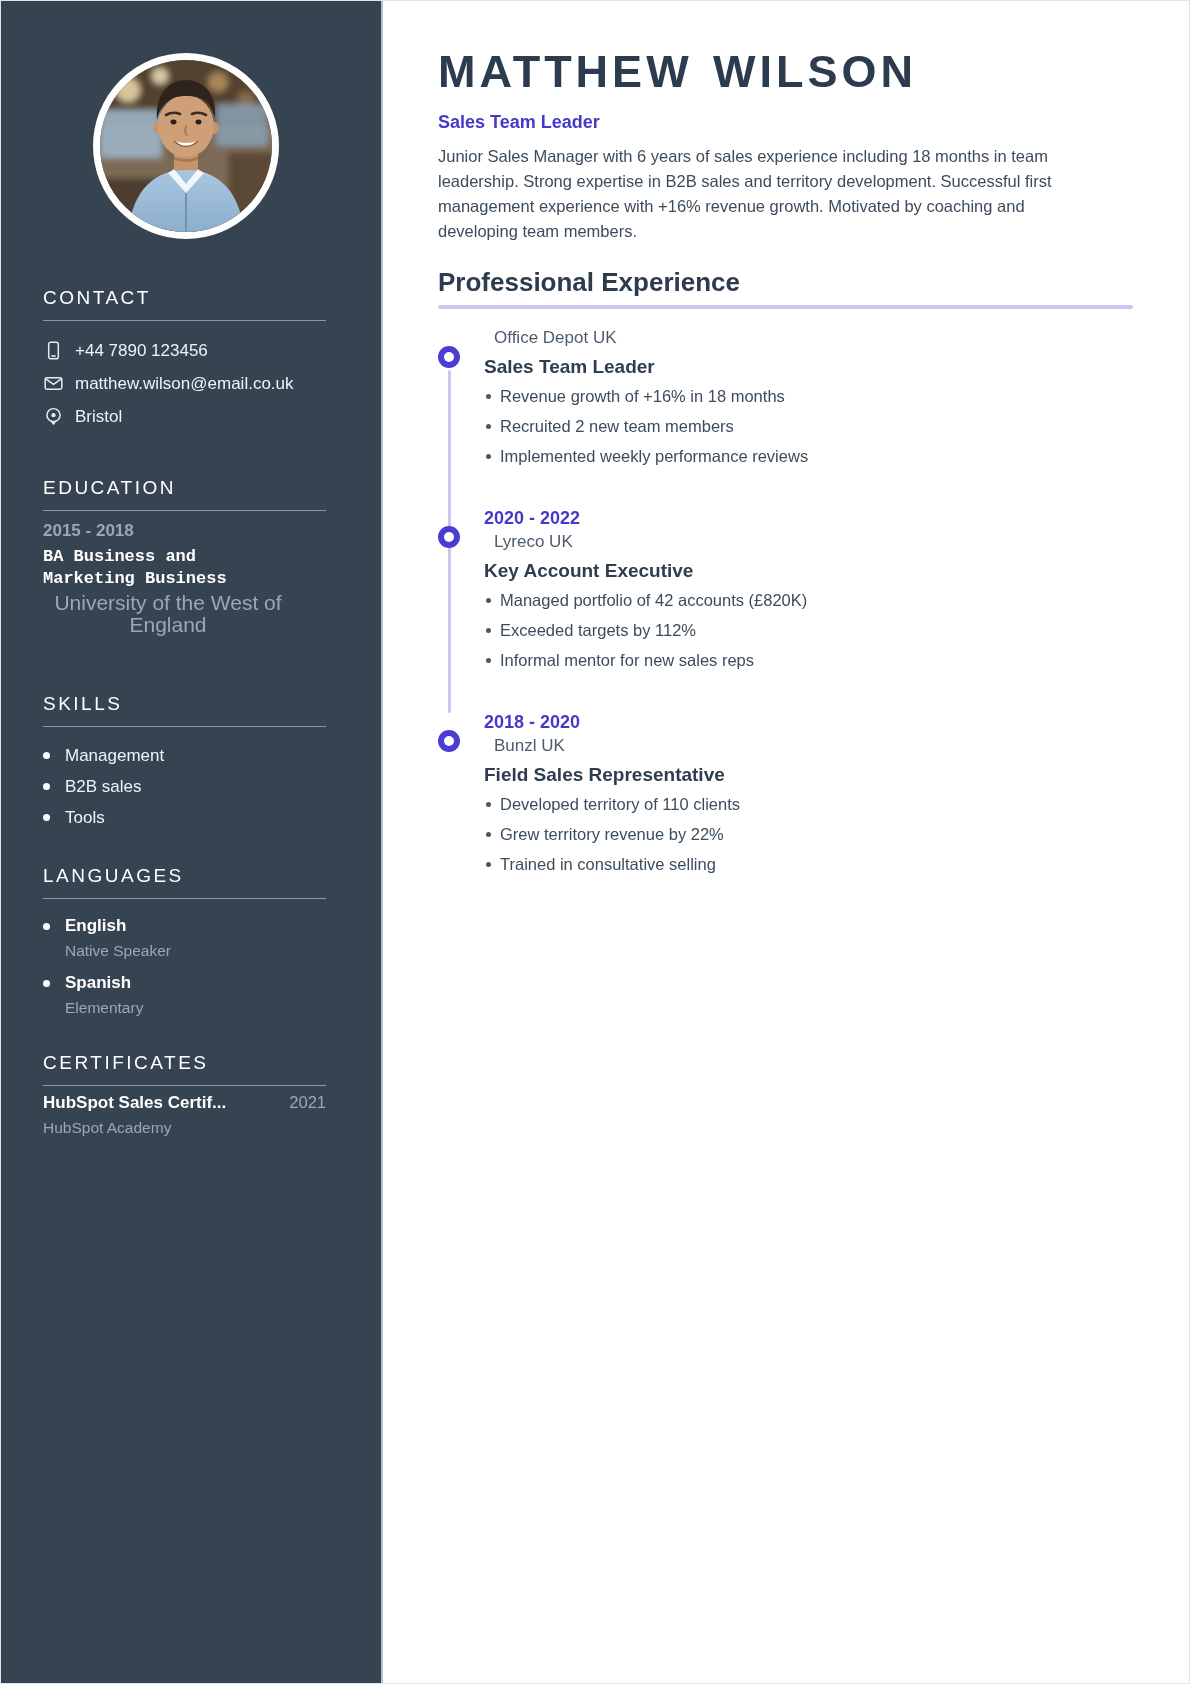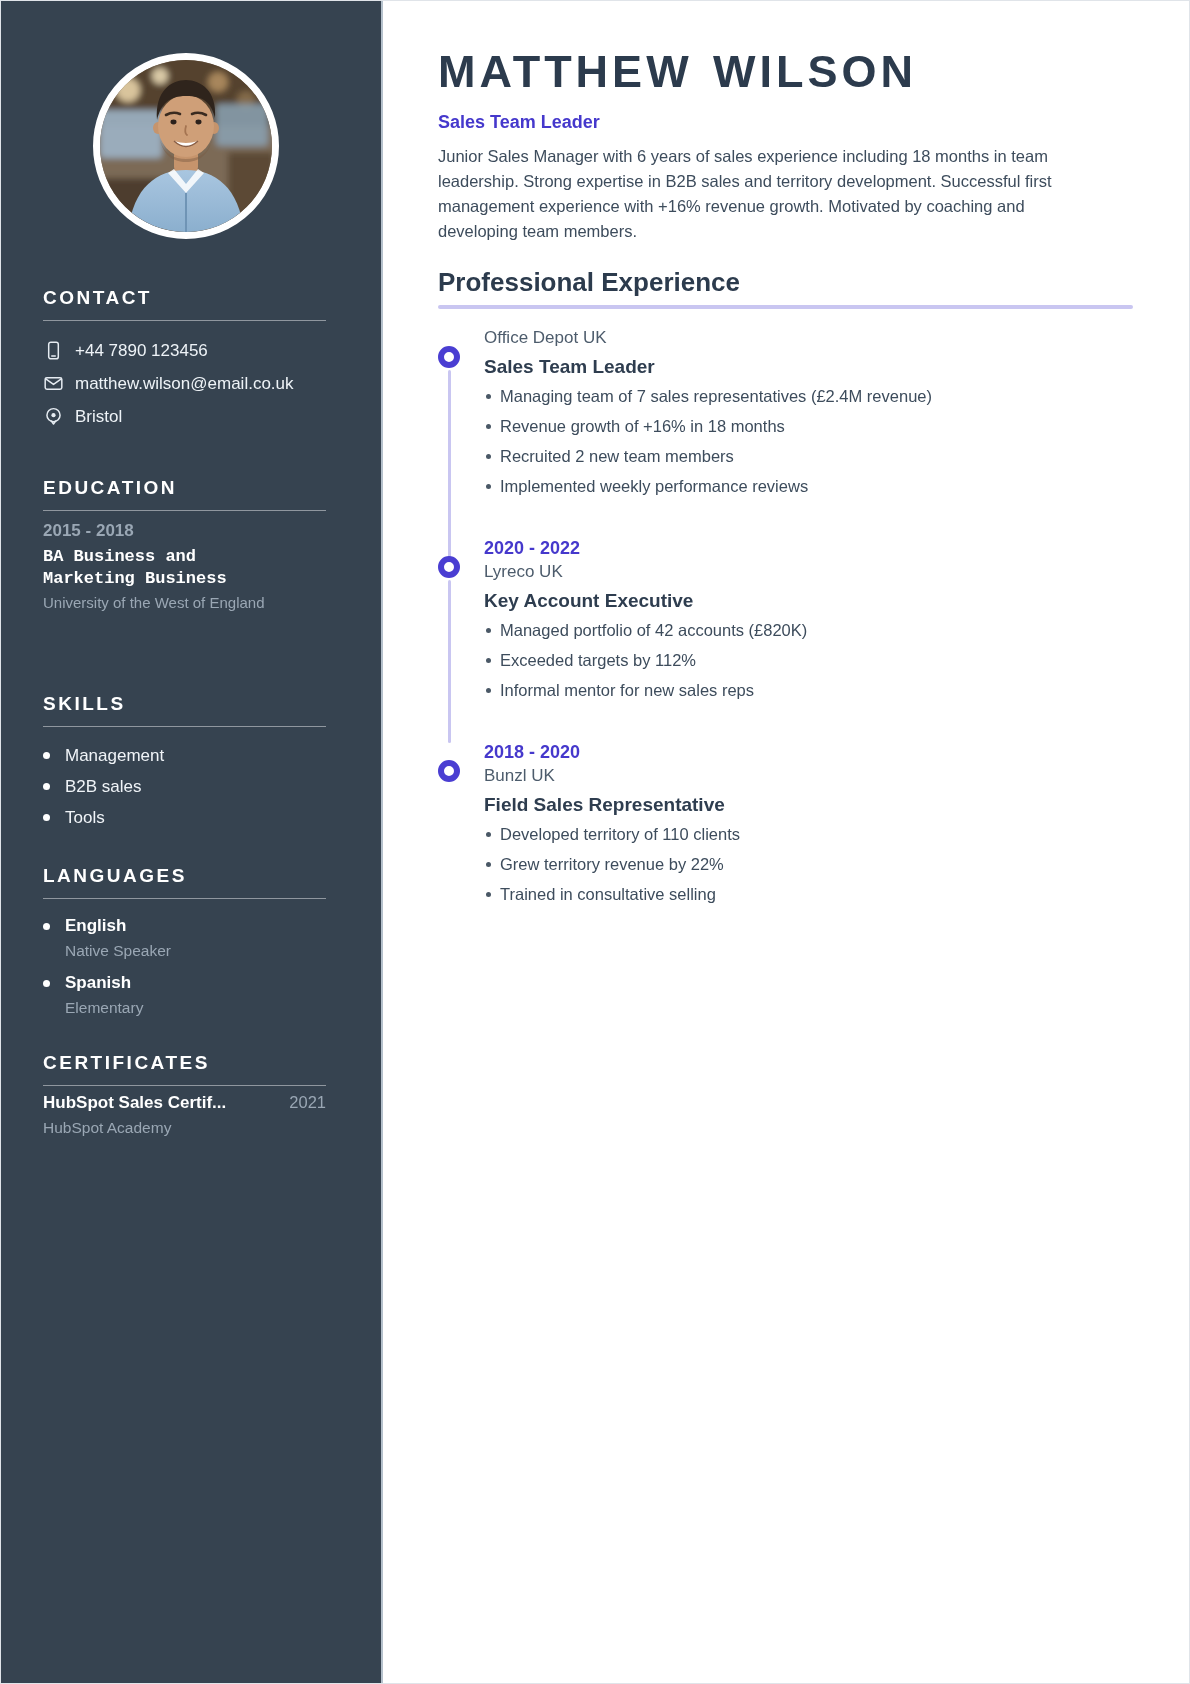--- a/index.html
+++ b/index.html
@@ -28,37 +28,37 @@
   .photo svg { display: block; width: 100%; height: 100%; }
 
   .side-sec { position: absolute; left: 42px; width: 283px; }
   .sec-contact      { top: 285px; }
   .sec-education    { top: 475px; }
   .sec-skills       { top: 691px; }
   .sec-languages    { top: 863px; }
   .sec-certificates { top: 1050px; }
 
   .side-heading {
-    margin: 0; font-size: 19px; line-height: 24px; font-weight: 700;
+    margin: 0; font-size: 19px; line-height: 24px; font-weight: 400;
     letter-spacing: 2.5px; color: #ffffff;
   }
   .divider { height: 1px; background: rgba(255,255,255,0.45); margin-top: 10px; }
 
   .contact-list { list-style: none; margin: 19px 0 0 0; padding: 0; }
   .contact-list li { display: flex; align-items: center; gap: 11px; margin-bottom: 12px; }
   .contact-list .ctext { font-size: 17px; color: #eef3f7; white-space: nowrap; }
   .cicon { width: 21px; height: 21px; flex: 0 0 21px; }
   .cicon svg { display: block; width: 21px; height: 21px; stroke: #e6ecf2; fill: none;
                stroke-width: 1.7; stroke-linecap: round; stroke-linejoin: round; }
 
   .edu-period { margin-top: 10px; font-size: 17px; font-weight: 700; color: #9aa7b4; }
   .edu-degree { margin-top: 5px; font-size: 17px; font-weight: 700; line-height: 21.5px;
                 color: #ffffff; max-width: 250px; font-family: Liberation Mono, monospace; }
-  .edu-school { margin-top: 3px; font-size: 15px; line-height: 21.5px; color: #9aa7b4;
-                max-width: 250px; }
+  .edu-school { margin-top: 3px; font-size: 21px; line-height: 21.5px; color: #9aa7b4;
+                max-width: 250px; text-align: center; }
 
   .dot-list { list-style: none; margin: 18px 0 0 0; padding: 0; }
   .dot-list li { display: flex; align-items: center; gap: 15px; margin-bottom: 10px;
                  font-size: 17px; line-height: 21px; color: #f0f4f8; }
   .wdot { width: 7px; height: 7px; border-radius: 50%; background: #ffffff; flex: 0 0 7px; }
 
   .lang-list { list-style: none; margin: 16px 0 0 0; padding: 0; }
   .lang-list li { margin-bottom: 11px; }
   .lang-name-row { display: flex; align-items: center; gap: 15px;
                    font-size: 17px; font-weight: 700; line-height: 22px; color: #ffffff; }
@@ -94,21 +94,21 @@
   }
   .entry::after {
     content: ""; position: absolute; left: 9.5px; top: 43px; width: 3px;
     background: #c9c6f1; border-radius: 2px;
   }
   .entry:nth-child(1)::after { height: 189px; }
   .entry:nth-child(2)::after { height: 163px; }
   .entry:nth-child(3)::after { display: none; }
 
   .period  { font-size: 18px; line-height: 22px; font-weight: 700; color: #4538cc; }
-  .company { margin-top: 2px; font-size: 17px; line-height: 22px; color: #4d5c6c; }
+  .company { margin-top: 2px; font-size: 17px; line-height: 22px; color: #4d5c6c; margin-left: 10px; }
   .role    { margin-top: 6px; font-size: 19px; line-height: 24px; font-weight: 700; color: #2e3d4f; }
   .bullets { list-style: none; margin: 6px 0 0 0; padding: 0; }
   .bullets li {
     position: relative; padding-left: 16px; margin-bottom: 8px;
     font-size: 16.5px; line-height: 22px; color: #3d4c5c;
   }
   .bullets li::before {
     content: ""; position: absolute; left: 2px; top: 8.5px;
     width: 5px; height: 5px; border-radius: 50%; background: #4a5866;
   }
@@ -269,21 +269,20 @@
     <h2 class="exp-heading">Professional Experience</h2>
     <div class="exp-rule"></div>
 
     <div class="timeline">
 
       <article class="entry">
         <span class="marker"></span>
         <div class="company">Office Depot UK</div>
         <div class="role">Sales Team Leader</div>
         <ul class="bullets">
-          <li>Managing team of 7 sales representatives (£2.4M revenue)</li>
           <li>Revenue growth of +16% in 18 months</li>
           <li>Recruited 2 new team members</li>
           <li>Implemented weekly performance reviews</li>
         </ul>
       </article>
 
       <article class="entry">
         <span class="marker"></span>
         <div class="period">2020 - 2022</div>
         <div class="company">Lyreco UK</div>

